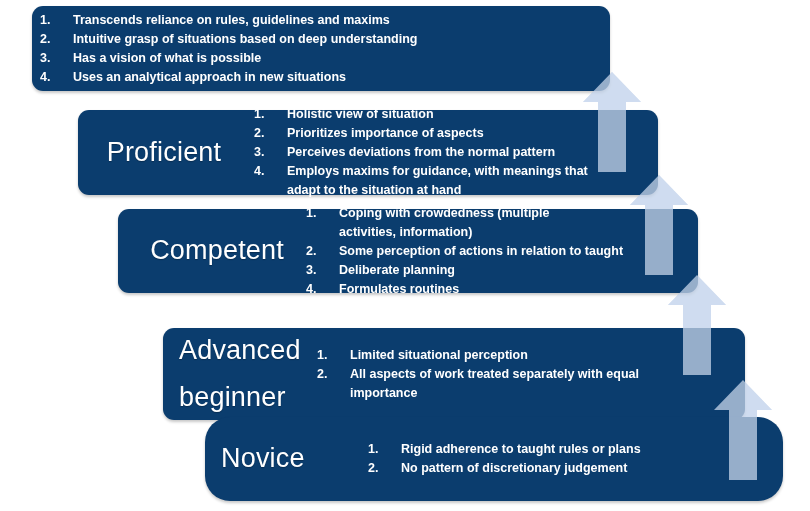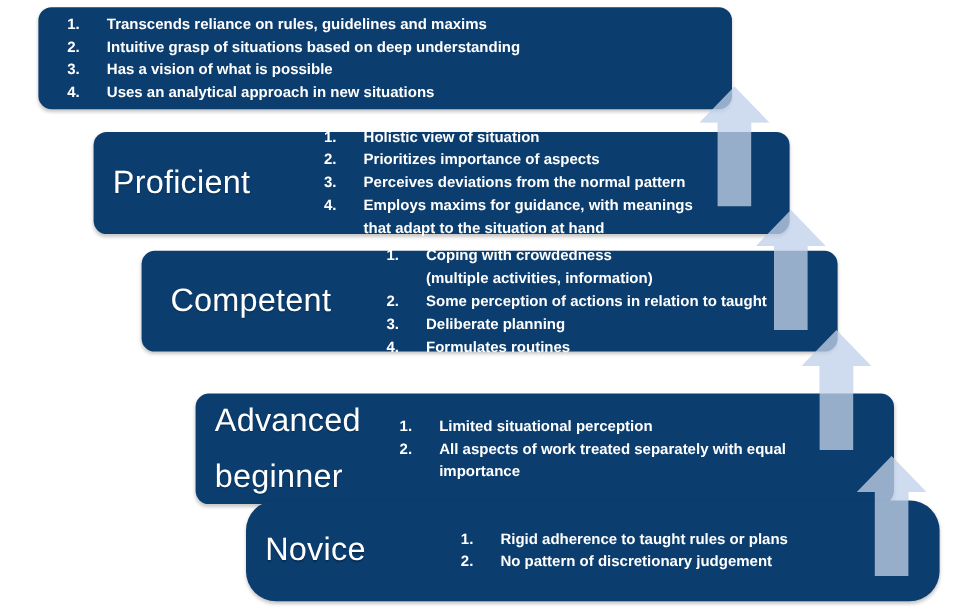--- a/index.html
+++ b/index.html
@@ -46,21 +46,21 @@
     font-size: 27px;
     font-weight: 400;
     line-height: 1.30;
     letter-spacing: 0.2px;
     white-space: pre-line;
     flex: 0 0 auto;
     text-shadow: 0 1px 1px rgba(0,0,0,0.25);
   }
   .level-list {
     list-style: none;
-    margin: 16px;
+    margin: 0;
     padding: 0;
     flex: 1 1 auto;
     counter-reset: pt;
   }
   .level-list li {
     position: relative;
     color: #ffffff;
     font-size: 12.5px;
     font-weight: 700;
     line-height: 1.52;
@@ -76,25 +76,25 @@
     font-weight: 700;
     color: #ffffff;
   }
 
   
   #box-expert   { left: 32px;  top: 6px;   width: 578px; height: 85px; padding-left: 8px; }
   #box-expert .level-label { width: 105px; text-align: left; padding-left: 8px; }
   #box-expert .level-list  { padding-left: 0px; }
 
   #box-proficient { left: 78px; top: 110px; width: 580px; height: 85px; padding-left: 8px; }
-  #box-proficient .level-label { width: 140px; text-align: left; padding-left: 8px; }
+  #box-proficient .level-label { width: 140px; text-align: center; padding-left: 8px; }
   #box-proficient .level-list  { padding-left: 20px; }
 
   #box-competent { left: 118px; top: 209px; width: 580px; height: 84px; padding-left: 8px; }
-  #box-competent .level-label { width: 150px; text-align: center; padding-left: 8px; }
+  #box-competent .level-label { width: 150px; text-align: right; padding-left: 8px; }
   #box-competent .level-list  { padding-left: 22px; }
 
   #box-advanced { left: 163px; top: 328px; width: 582px; height: 92px; padding-left: 8px; }
   #box-advanced .level-label { width: 130px; text-align: left; padding-left: 8px; line-height: 1.75; }
   #box-advanced .level-list  { padding-left: 8px; }
 
   #box-novice { left: 205px; top: 417px; width: 578px; height: 84px; padding-left: 8px; border-radius: 25px; }
   #box-novice .level-label { width: 135px; text-align: left; padding-left: 8px; }
   #box-novice .level-list  { padding-left: 12px; }
 </style>

